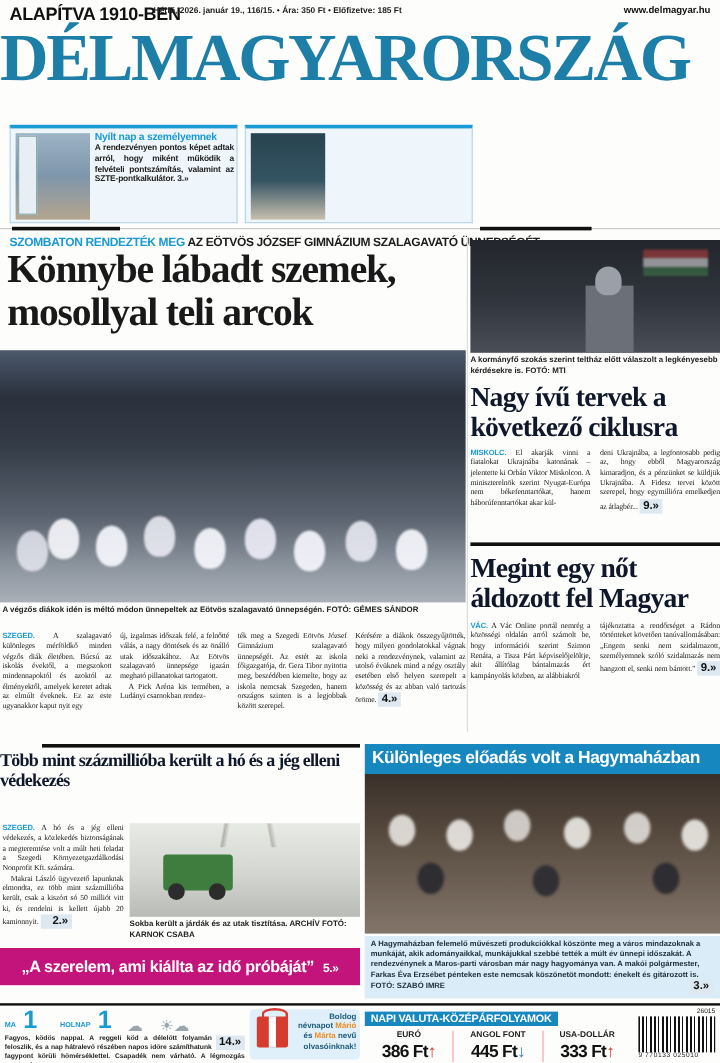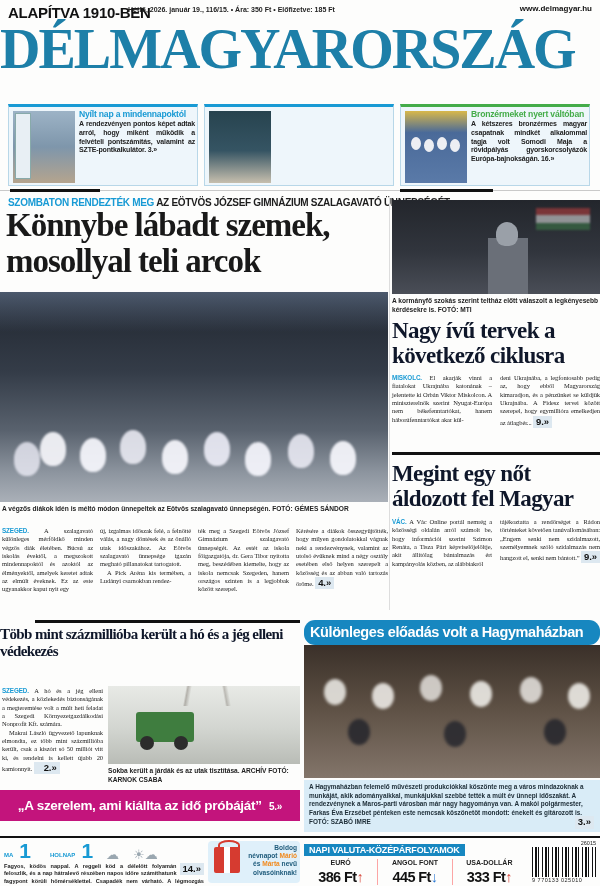--- a/index.html
+++ b/index.html
@@ -114,21 +114,21 @@
     border-radius:0 4px 4px 0; color:#fff; font-weight:bold; font-size:11px; text-align:center; line-height:24px; letter-spacing:-0.4px;}
 
   
   .bl-head { left:0; top:626px; width:300px; font-size:15px; line-height:1.12; }
   .quote-bar { left:0; top:790px; width:300px; height:31px; background:#c3147c; color:#fff;
     font-weight:bold; font-size:13.5px; line-height:31px; text-align:center; letter-spacing:-0.3px; white-space:nowrap;}
   .quote-bar .qp { font-size:10px; margin-left:4px; }
 
   
   .br-headbar { left:304px; top:620px; width:296px; height:25px; background:#1787c0; color:#fff;
-    font-weight:bold; font-size:14.5px; line-height:25px; padding-left:6px; letter-spacing:-0.4px; white-space:nowrap;border-radius:11px;}
+    font-weight:bold; font-size:14.5px; line-height:25px; padding-left:6px; letter-spacing:-0.4px; white-space:nowrap;}
   .br-caption { left:304px; top:780px; width:296px; height:52px; background:#d9ecf7; padding:3px 5px;
     font-size:6.4px; font-weight:bold; line-height:1.35; color:#20303a; }
   .br-page { position:absolute; right:6px; bottom:3px; }
 
   
   .footer-rule { left:0; top:836px; width:600px; height:2px; background:#111; }
   .wx { left:4px; top:841px; width:200px; }
   .wx-row { display:flex; align-items:flex-end; gap:6px; height:20px; }
   .wx-label { font-size:6px; font-weight:bold; color:#189ad4; margin-bottom:3px;}
   .wx-num { font-size:21px; font-weight:bold; color:#189ad4; line-height:0.9; letter-spacing:-1px;}
@@ -168,35 +168,26 @@
   <div class="abs founded">ALAPÍTVA 1910-BEN</div>
   <div class="abs dateline">Hétfő, 2026. január 19., 116/15.  •  Ára: 350 Ft • Előfizetve: 185 Ft</div>
   <div class="abs website">www.delmagyar.hu</div>
   <div class="abs masthead">DÉLMAGYARORSZÁG</div>
 
   <div class="abs teaser" style="left:8px;">
     <div class="t-photo photo t1-art">
         <div class="t1-banner"></div>
       </div>
     <div class="t-body">
-      <div class="t-head">Nyílt nap a mindennapoktól</div>
+      <div class="t-head">Nyílt nap a személyemnek</div>
       <div class="t-text">A rendezvényen pontos képet adtak arról, hogy miként működik a felvételi pontszámítás, valamint az SZTE-pontkalkulátor. 3.»</div>
     </div>
   </div>
   <div class="abs teaser" style="left:204px;">
     <div class="t-photo photo t2-art"></div>
-  </div>
-  <div class="abs teaser green" style="left:400px;">
-    <div class="t-photo photo t3-art">
-        <div class="medalists"></div>
-      </div>
-    <div class="t-body">
-      <div class="t-head">Bronzérmeket nyert váltóban</div>
-      <div class="t-text">A kétszeres bronzérmes magyar csapatnak mindkét alkalommal tagja volt Somodi Maja a rövidpályás gyorskorcsolyázók Európa-bajnokságán. 16.»</div>
-    </div>
   </div>
 
   <div class="abs rule-thin" style="left:0;top:190px;width:600px;"></div>
   <div class="abs rule-thick" style="left:10px;top:189px;width:90px;"></div>
   <div class="abs rule-thick" style="left:400px;top:189px;width:93px;"></div>
 
   <div class="abs kicker">
     <span class="hl">SZOMBATON RENDEZTÉK MEG</span><span class="rest"> AZ EÖTVÖS JÓZSEF GIMNÁZIUM SZALAGAVATÓ ÜNNEPSÉGÉT</span>
   </div>
   <div class="abs headline-main">Könnybe lábadt szemek, mosollyal teli arcok</div>

